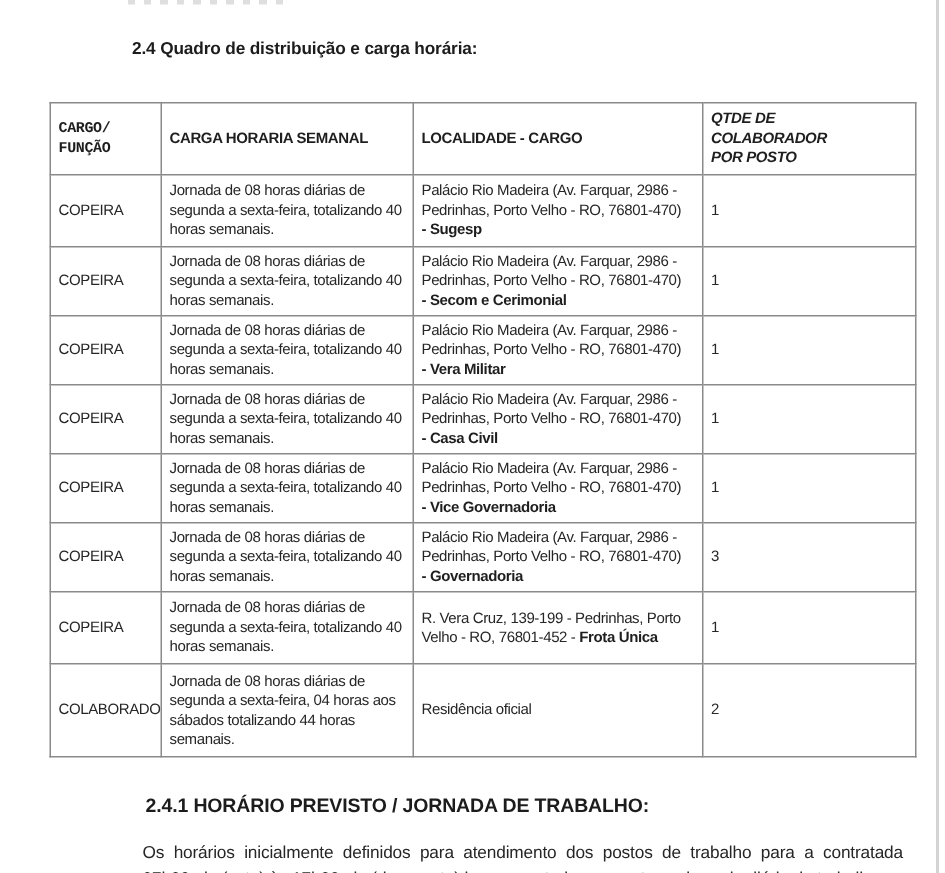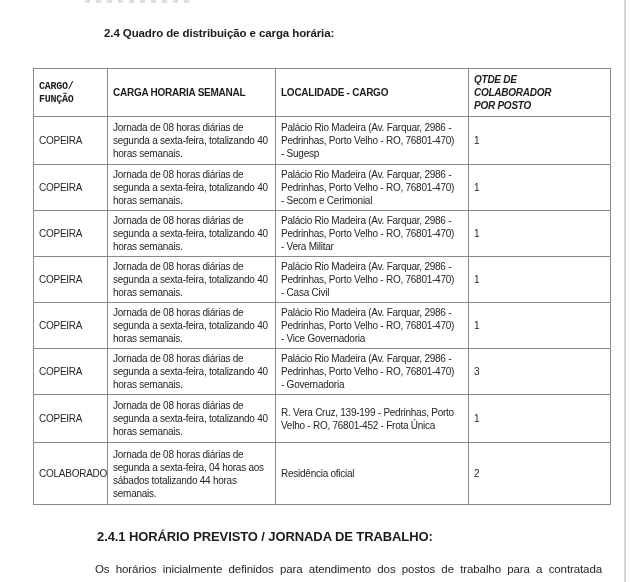--- a/index.html
+++ b/index.html
@@ -17,21 +17,21 @@
     position: absolute; left: 85px; top: 0; width: 108px; height: 3px;
     background: repeating-linear-gradient(90deg, #cdcdcd 0 5px, transparent 5px 11px);
     opacity: .65;
   }
   .page-edge-line {
     position: absolute; left: 624px; top: 0; width: 2px; height: 582px;
     background: #d4d4d4;
   }
 
   .section-heading {
-    position: absolute; left: 104px; top: 27px;
+    position: absolute; left: 88px; top: 27px;
     font-size: 11.5px; font-weight: bold; color: #1c1c1c;
     letter-spacing: -0.1px;
   }
 
   .tbl-wrap { position: absolute; left: 33px; top: 68px; width: 577px; }
   table.dist {
     border-collapse: collapse; table-layout: fixed; width: 577px;
     font-size: 10px; line-height: 13px; color: #262626;
     letter-spacing: -0.25px;
   }
@@ -43,21 +43,21 @@
     overflow: hidden;
   }
   table.dist th { font-weight: bold; color: #1e1e1e; }
   thead tr { height: 48px; }
   tbody tr { height: 45px; }
   tbody tr:nth-child(1) { height: 48px; }
   tbody tr:nth-child(7) { height: 48px; }
   tbody tr:nth-child(8) { height: 62px; }
   .th-inner-narrow { max-width: 56px; font-family: Liberation Mono, monospace; }
   .th-inner-qtde  { max-width: 86px; font-style: italic; }
-  td b, .posto-bold { font-weight: normal; white-space: nowrap; color: #1e1e1e; text-align: center; }
+  td b, .posto-bold { font-weight: bold; white-space: nowrap; color: #1e1e1e; text-align: center; }
 
   .subsection-heading {
     position: absolute; left: 97px; top: 529px;
     font-size: 13px; font-weight: bold; color: #1c1c1c;
     letter-spacing: -0.1px;
   }
   .body-paragraph {
     position: absolute; left: 95px; top: 549px; width: 507px;
     font-size: 11.5px; line-height: 17px; color: #262626;
     text-align: justify; letter-spacing: -0.1px; margin-top: 12px;

